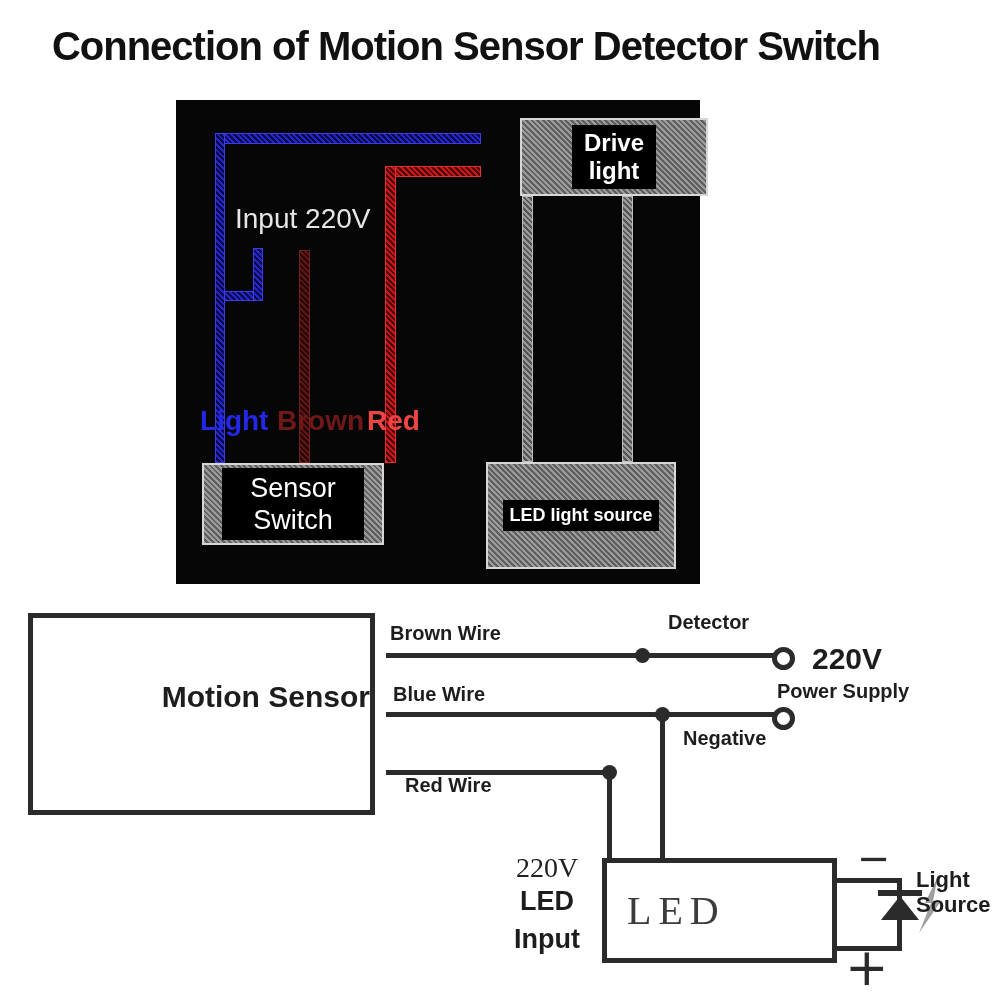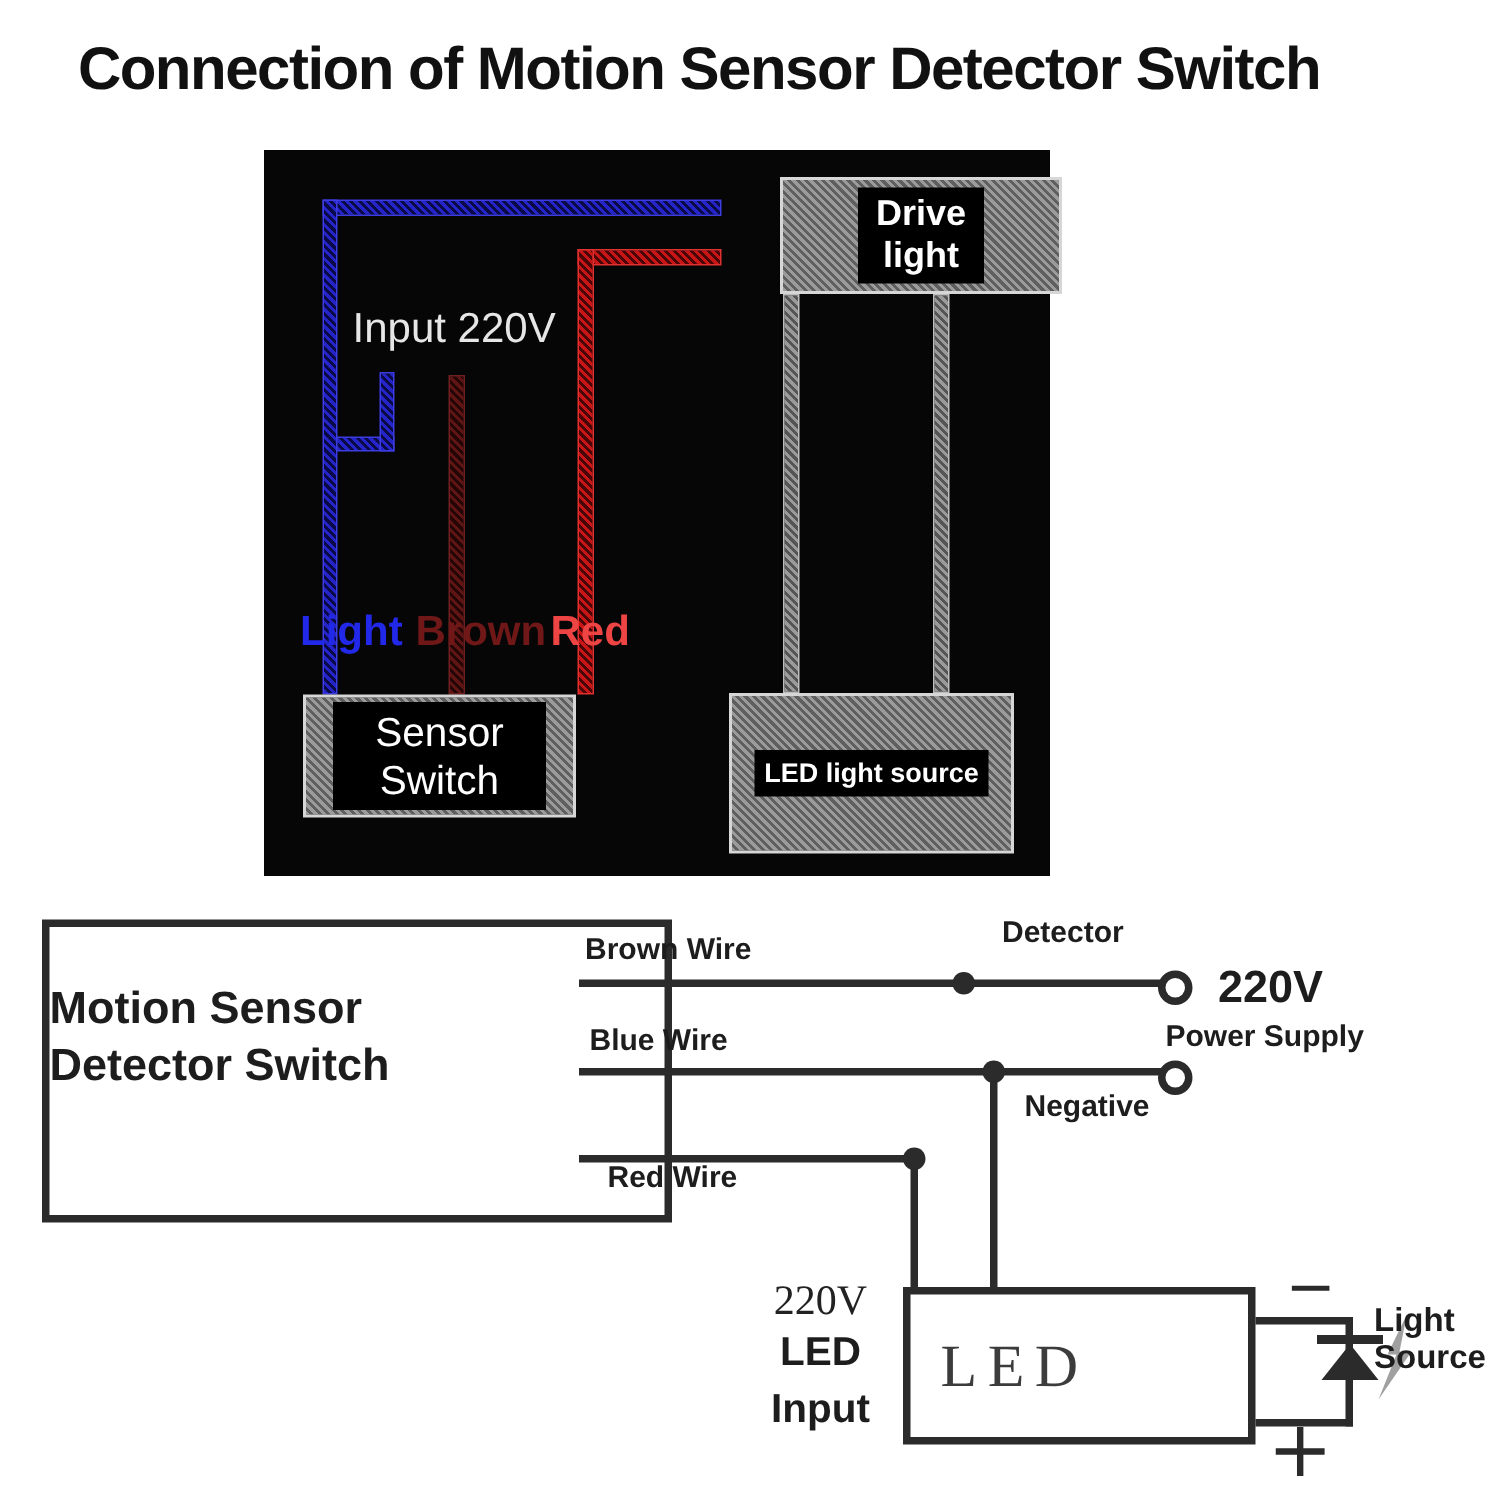--- a/index.html
+++ b/index.html
@@ -87,23 +87,22 @@
         <span>LED light source</span>
       </div>
     </div>
 
     <span class="photo-lbl" style="left:59px; top:103px; color:#e6e6e6; font-weight:500;">Input 220V</span>
     <span class="photo-lbl" style="left:24px; top:305px; color:#2228e8;">Light</span>
     <span class="photo-lbl" style="left:101px; top:305px; color:#701818;">Brown</span>
     <span class="photo-lbl" style="left:191px; top:305px; color:#ef4444;">Red</span>
   </div>
 
-  <div class="box-outline" style="left:28px; top:613px; width:420px; height:202px; display:flex; flex-direction:column; align-items:flex-start; padding-top:36px;">
+  <div class="box-outline" style="left:28px; top:613px; width:347px; height:202px; display:flex; flex-direction:column; align-items:flex-end; padding-top:60px;">
     <span style="font-size:30px; font-weight:700; line-height:1.25;">Motion Sensor</span>
-    <span style="font-size:30px; font-weight:700; line-height:1.25;">Detector Switch</span>
   </div>
 
   <div class="line" style="left:386px; top:653px; width:390px; height:5px;"></div>
   <div class="line" style="left:386px; top:712px; width:390px; height:5px;"></div>
   <div class="line" style="left:386px; top:770px; width:226px; height:5px;"></div>
   <div class="line" style="left:660px; top:714px; width:5px; height:148px;"></div>
   <div class="line" style="left:607px; top:772px; width:5px; height:90px;"></div>
 
   <div class="dot" style="left:635px; top:648px;"></div>
   <div class="dot" style="left:655px; top:707px;"></div>

